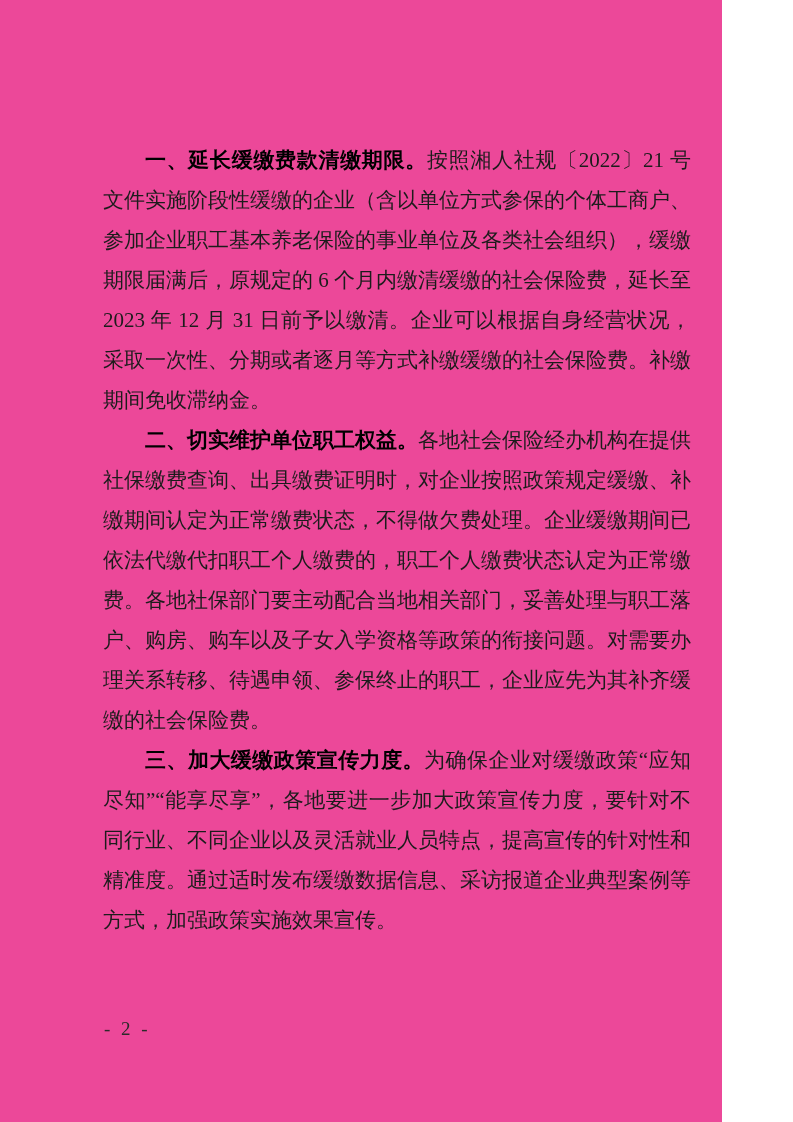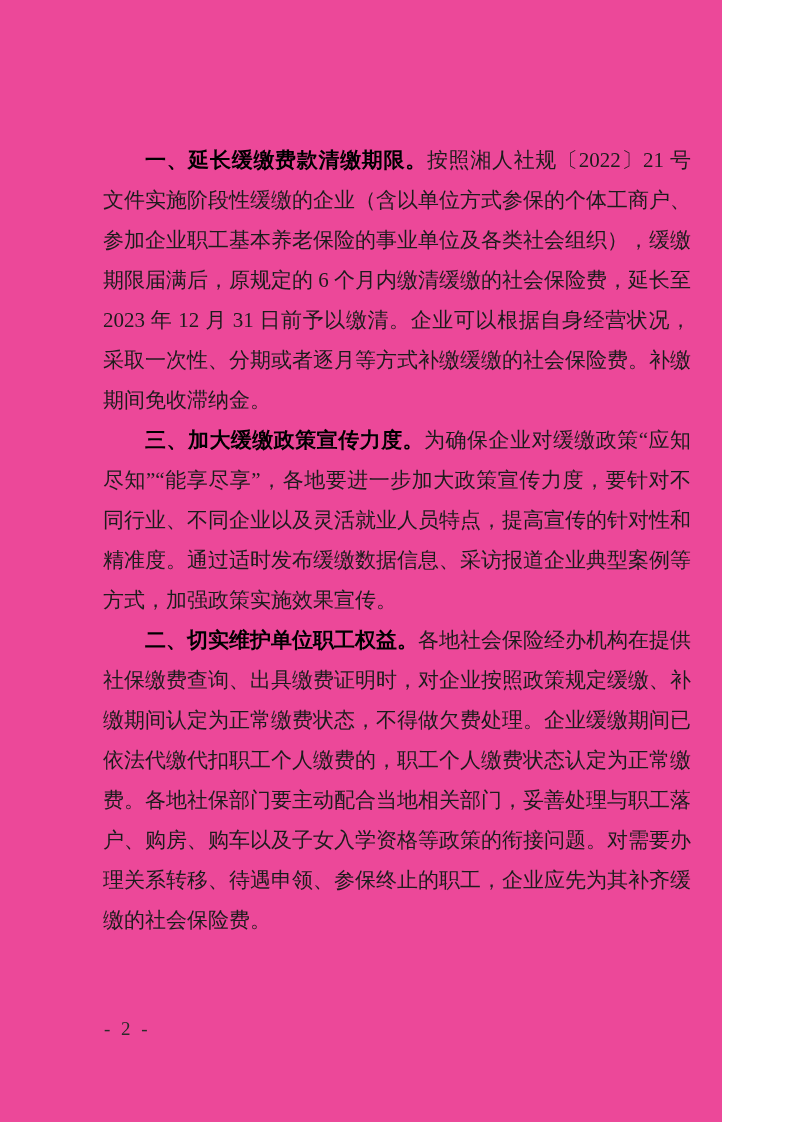--- a/index.html
+++ b/index.html
@@ -45,17 +45,17 @@
     letter-spacing: 3px;
     font-family: "Liberation Serif", "DejaVu Serif", serif;
   }
 </style>
 </head>
 <body>
 
 <div class="page">
   <div class="doc-body" id="doc-body">
       <p><span class="para-heading">一、延长缓缴费款清缴期限。</span><span>按照湘人社规〔2022〕21 号文件实施阶段性缓缴的企业（含以单位方式参保的个体工商户、参加企业职工基本养老保险的事业单位及各类社会组织），缓缴期限届满后，原规定的 6 个月内缴清缓缴的社会保险费，延长至 2023 年 12 月 31 日前予以缴清。企业可以根据自身经营状况，采取一次性、分期或者逐月等方式补缴缓缴的社会保险费。补缴期间免收滞纳金。</span></p>
+      <p><span class="para-heading">二、切实维护单位职工权益。</span><span>各地社会保险经办机构在提供社保缴费查询、出具缴费证明时，对企业按照政策规定缓缴、补缴期间认定为正常缴费状态，不得做欠费处理。企业缓缴期间已依法代缴代扣职工个人缴费的，职工个人缴费状态认定为正常缴费。各地社保部门要主动配合当地相关部门，妥善处理与职工落户、购房、购车以及子女入学资格等政策的衔接问题。对需要办理关系转移、待遇申领、参保终止的职工，企业应先为其补齐缓缴的社会保险费。</span></p>
       <p><span class="para-heading">三、加大缓缴政策宣传力度。</span><span>为确保企业对缓缴政策“应知尽知”“能享尽享”，各地要进一步加大政策宣传力度，要针对不同行业、不同企业以及灵活就业人员特点，提高宣传的针对性和精准度。通过适时发布缓缴数据信息、采访报道企业典型案例等方式，加强政策实施效果宣传。</span></p>
-      <p><span class="para-heading">二、切实维护单位职工权益。</span><span>各地社会保险经办机构在提供社保缴费查询、出具缴费证明时，对企业按照政策规定缓缴、补缴期间认定为正常缴费状态，不得做欠费处理。企业缓缴期间已依法代缴代扣职工个人缴费的，职工个人缴费状态认定为正常缴费。各地社保部门要主动配合当地相关部门，妥善处理与职工落户、购房、购车以及子女入学资格等政策的衔接问题。对需要办理关系转移、待遇申领、参保终止的职工，企业应先为其补齐缓缴的社会保险费。</span></p>
     </div>
   <div class="page-number">- 2 -</div>
 </div>
 
 </body></html>

